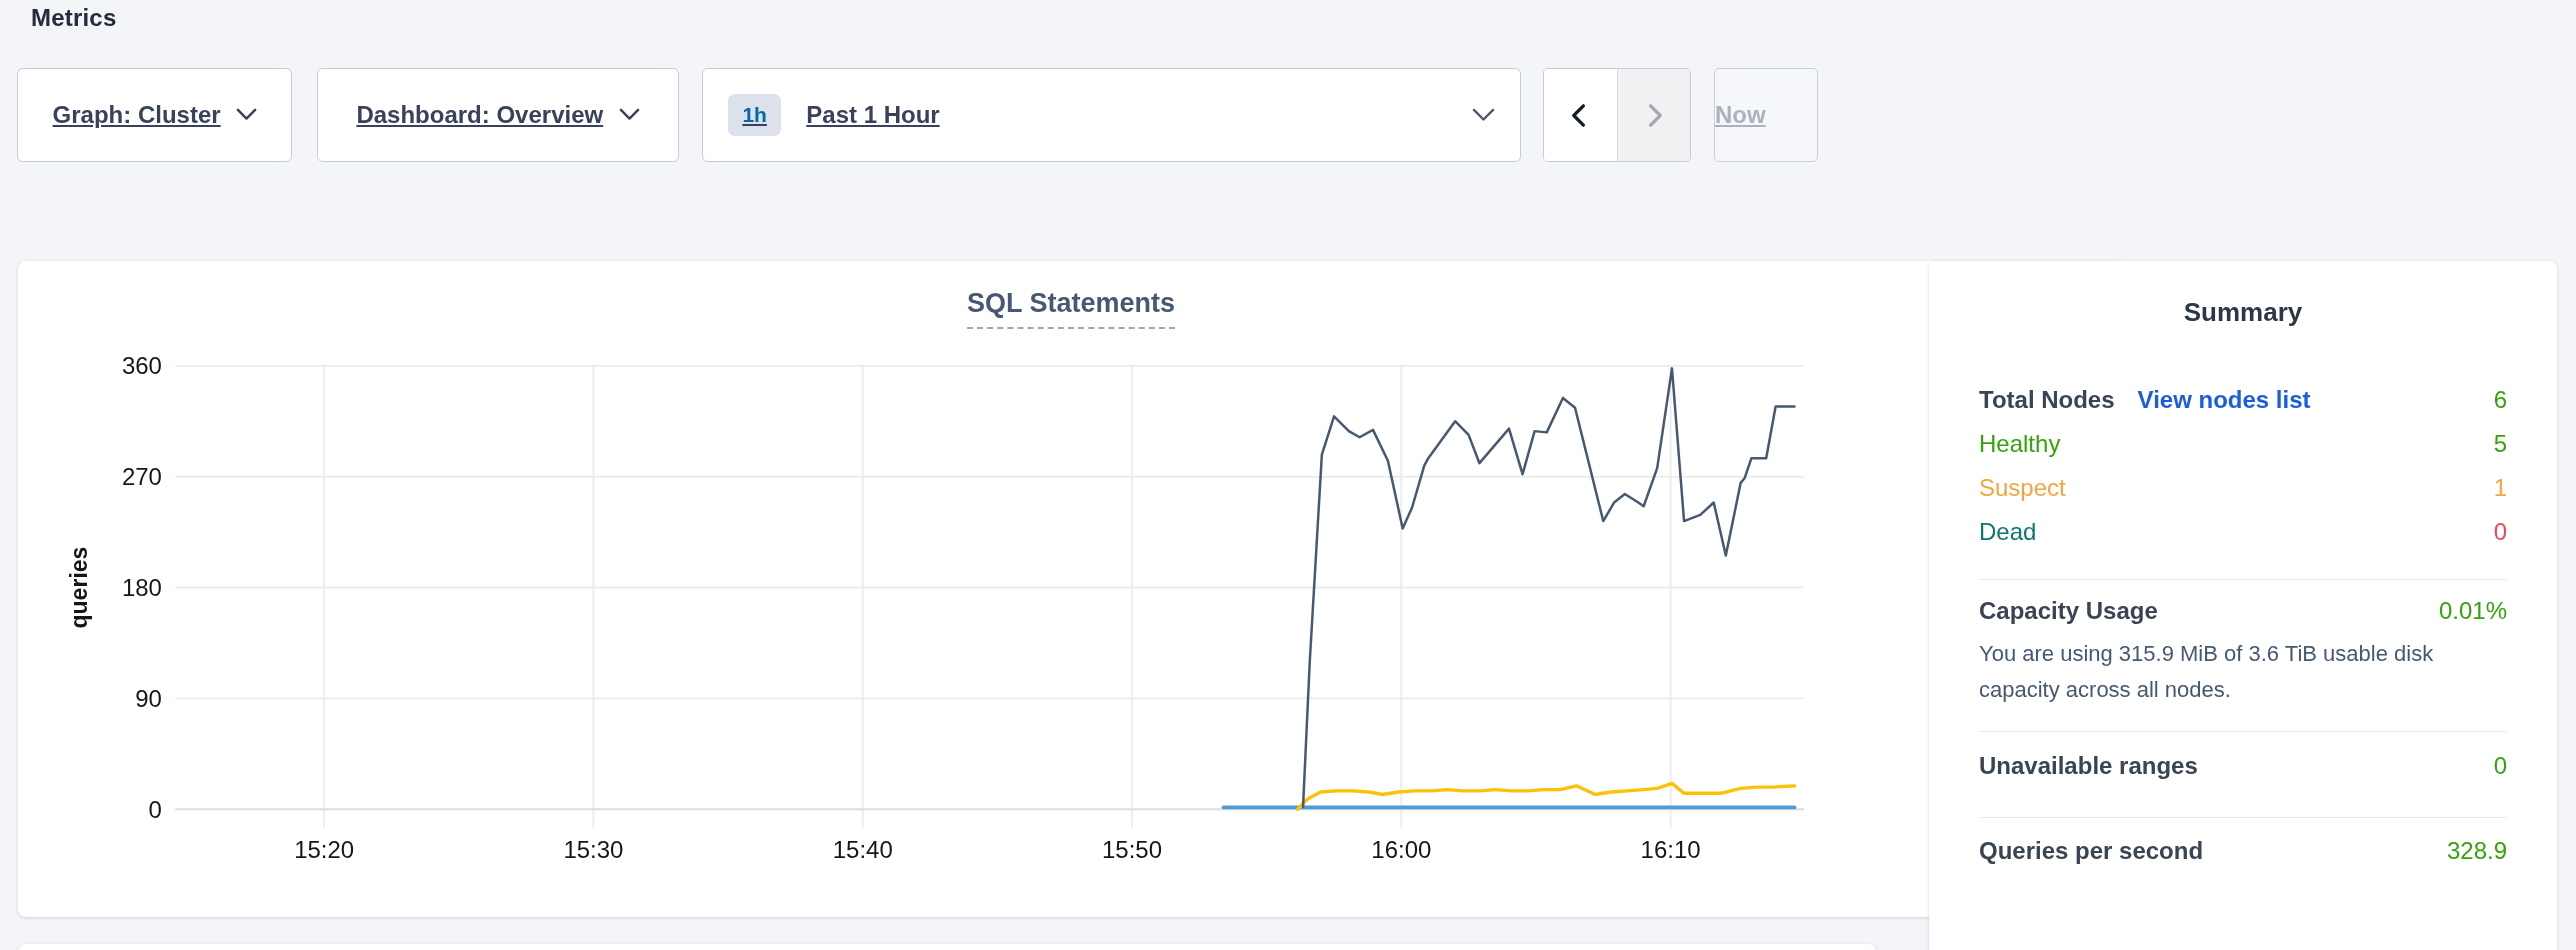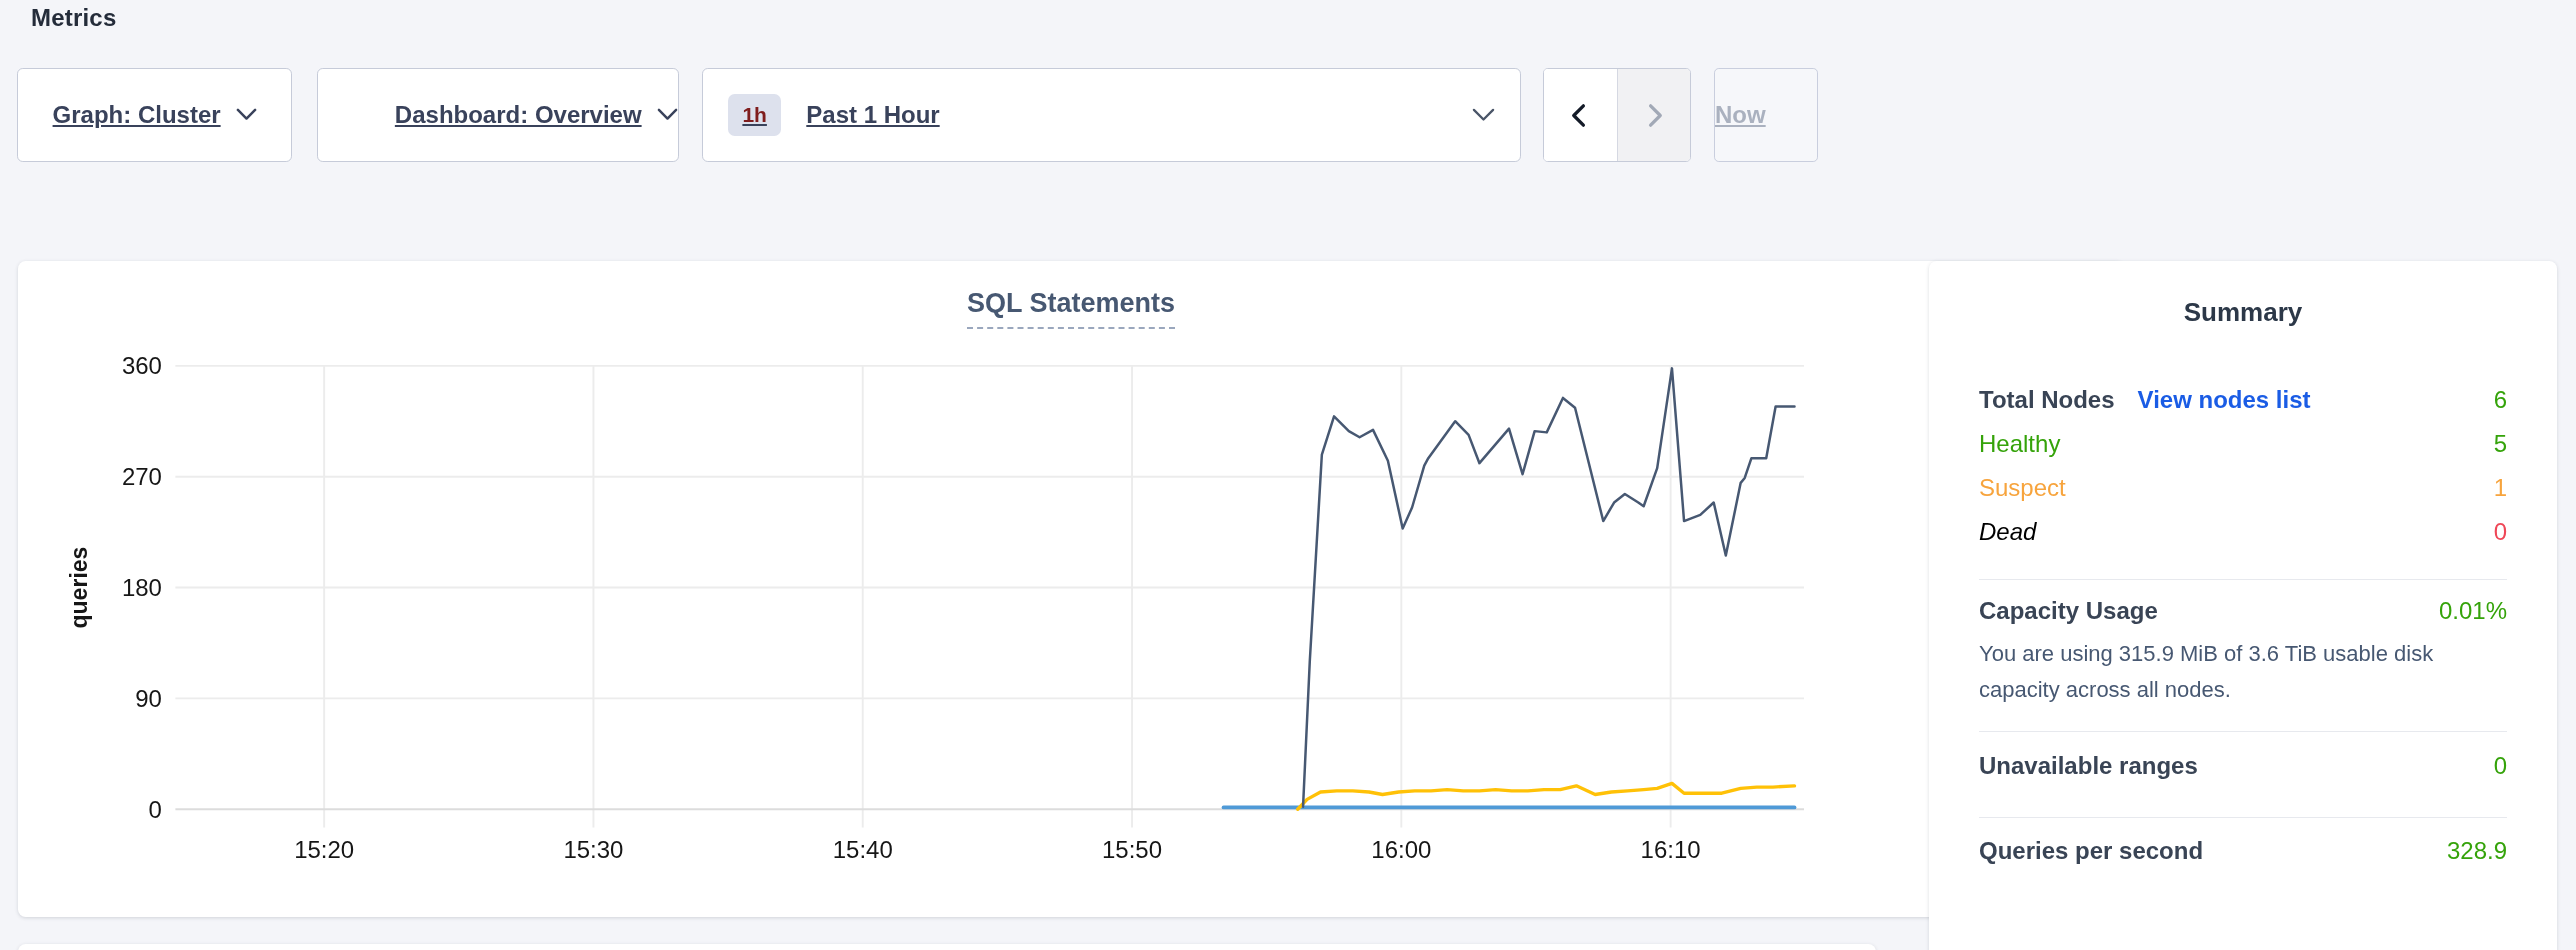--- a/index.html
+++ b/index.html
@@ -11,23 +11,23 @@
   }
   .page-title{
     position:absolute;left:31px;top:3.8px;
     font-size:24px;font-weight:600;color:#242c3a;letter-spacing:0.2px;
   }
   
   .ctl{position:absolute;top:68px;height:94px;box-sizing:border-box;background:#fff;
        border:1px solid #c6cbd9;border-radius:5.8px;display:flex;align-items:center;text-decoration:underline;}
   .dd{justify-content:center;gap:15.4px;font-size:24px;font-weight:700;color:#39425b;cursor:pointer;}
   #dd-graph{left:17.3px;width:275px;}
-  #dd-dashboard{left:317px;width:362px;justify-content:flex-end;}
+  #dd-dashboard{left:317px;width:362px;}
   #time-selector{left:702px;width:819px;padding:0 25px;font-size:24px;font-weight:600;color:#39425b;cursor:pointer;}
-  .time-badge{background:#dde1ed;color:#7f1d1d;font-weight:700;font-size:21px;
+  .time-badge{background:#dde1ed;color:#0369a1;font-weight:700;font-size:21px;
               padding:8.6px 14.4px;border-radius:6.7px;margin-right:25px;}
   .time-caret{margin-left:auto;display:flex;align-items:center;}
   #arrow-group{left:1543px;width:148px;padding:0;overflow:hidden;border-radius:4.8px;}
   .arrow-cell{flex:1;height:100%;display:flex;align-items:center;justify-content:center;}
   .arrow-prev{background:#fff;border-right:1px solid #d5d8e2;cursor:pointer;}
   .arrow-next{background:#f1f1f3;cursor:default;}
   #now-button{left:1714px;width:104px;justify-content:flex-start;background:#f6f7fa;
               border:1px solid #c9cede;border-radius:4.8px;
               font-size:24px;font-weight:600;color:#aab1bf;cursor:default;}
   
@@ -157,21 +157,21 @@
     </div>
     <div class="sum-row">
       <span style="color: rgb(53, 163, 10);">Healthy</span>
       <span style="color: rgb(53, 163, 10);">5</span>
     </div>
     <div class="sum-row">
       <span style="color: rgb(247, 164, 61);">Suspect</span>
       <span style="color: rgb(247, 164, 61);">1</span>
     </div>
     <div class="sum-row">
-      <span style="color: #000000; font-style: italic;">Dead</span>
+      <span style="color: #0f766e;">Dead</span>
       <span style="color: rgb(239, 71, 87);">0</span>
     </div>
   </div>
 
   <div class="sum-divider" style="top:318px;"></div>
 
   <div class="sum-block" style="top:336px;">
     <div class="sec-head">
       <span class="lbl-b">Capacity Usage</span>
       <span style="color: rgb(53, 163, 10);">0.01%</span>

